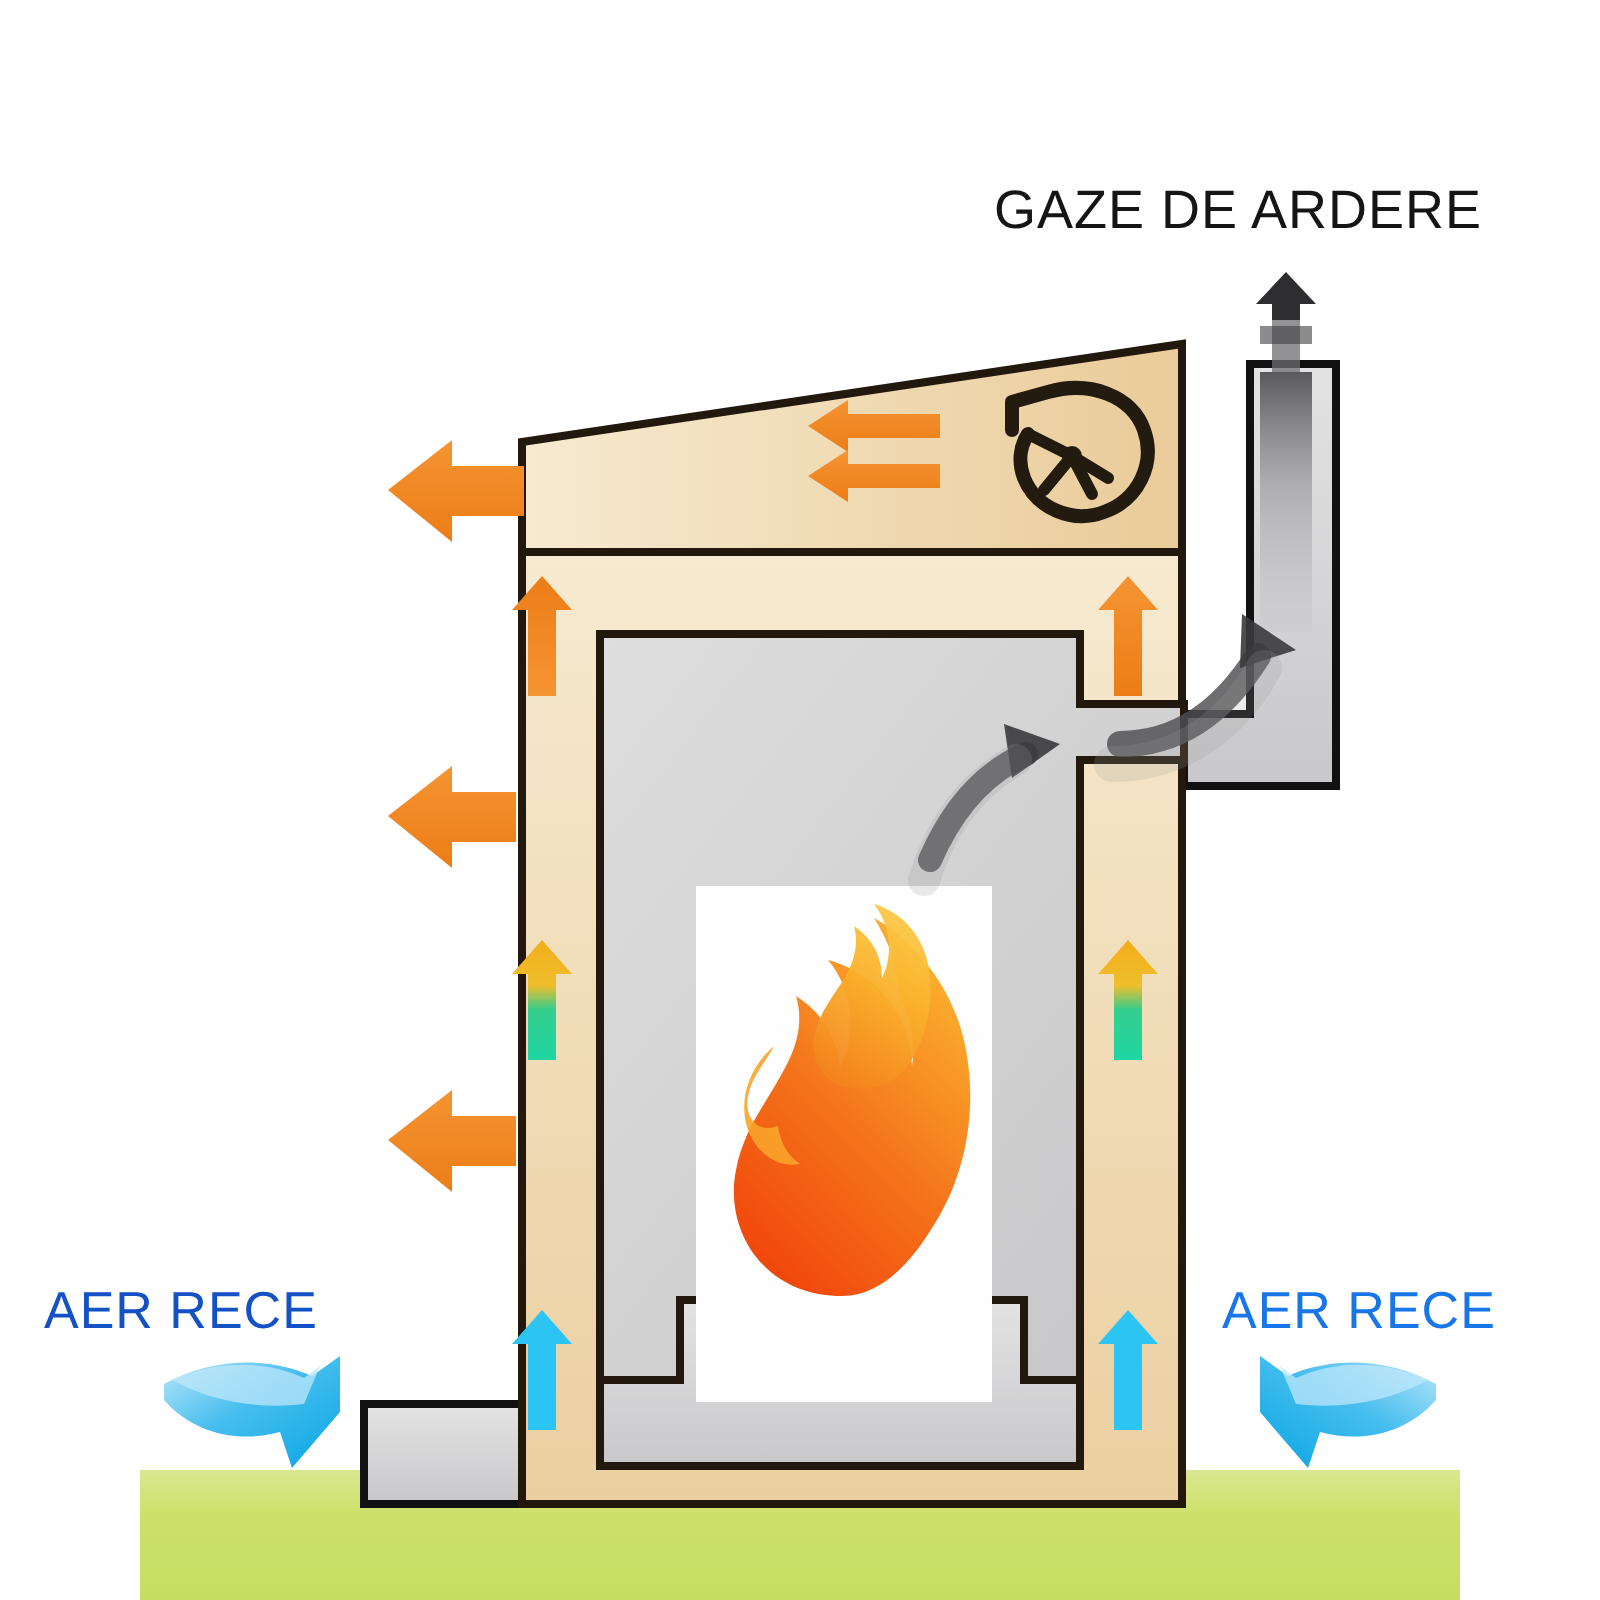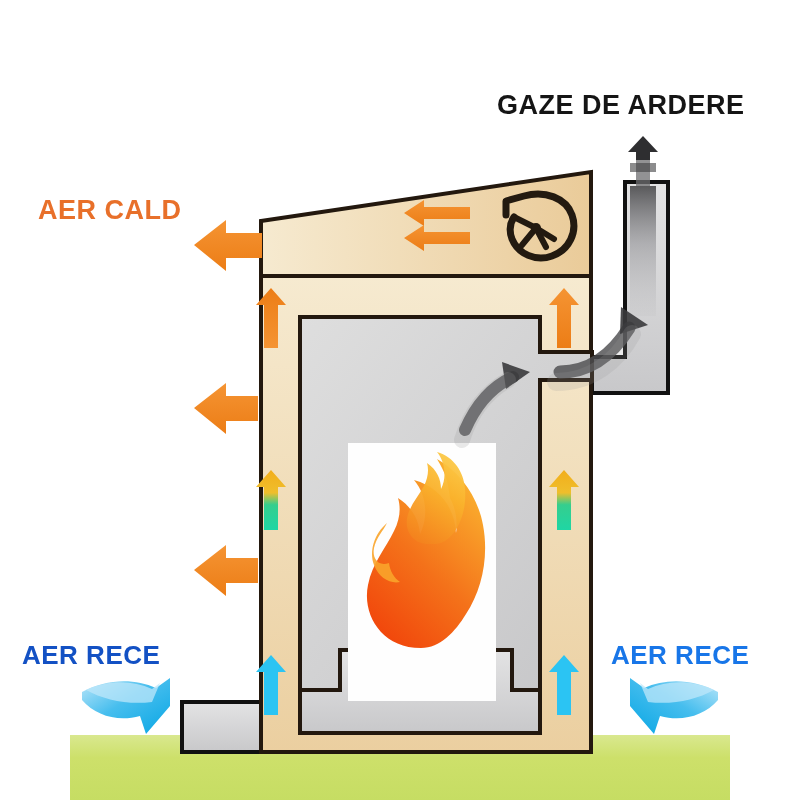--- a/index.html
+++ b/index.html
@@ -1,20 +1,20 @@
 <!DOCTYPE html>
 <html><head>
 <meta charset="utf-8">
 <style>
   html,body{margin:0;padding:0;background:#ffffff;}
   body{width:800px;height:800px;overflow:hidden;
        font-family:"Liberation Sans","DejaVu Sans",sans-serif;}
   #stage{position:relative;width:800px;height:800px;background:#ffffff;}
   #stage svg{position:absolute;left:0;top:0;}
-  .lbl{position:absolute;font-weight:bold;white-space:nowrap;letter-spacing:.5px;text-align:right;}
+  .lbl{position:absolute;font-weight:normal;white-space:nowrap;letter-spacing:.5px;text-align:right;}
   #lbl-aer-cald{left:38px;top:195px;font-size:27px;color:#E8702A;}
   #lbl-gaze{left:497px;top:90px;font-size:27px;color:#151515;}
   #lbl-aer-rece-left{left:22px;top:640px;font-size:26px;color:#1351C4;}
   #lbl-aer-rece-right{left:611px;top:640px;font-size:26px;color:#1876E8;}
 </style>
 </head>
 <body>
 
 <div id="stage">
 
@@ -241,21 +241,20 @@
                L 630 678
                L 630 706
                L 654 734
                L 660 716
                C 682 722 704 716 718 700 Z" fill="url(#gBlueArr2)"></path>
       <path d="M 714 690 C 692 680 668 680 648 689 L 640 683 L 648 702 C 672 705 696 700 714 690 Z" fill="#BEE7F9" opacity="0.75"></path>
     </g>
 
   </svg>
 
-  <div class="lbl" id="lbl-aer-cald">AER CALD</div>
 
   <div class="lbl" id="lbl-gaze">GAZE DE ARDERE</div>
 
   <div class="lbl" id="lbl-aer-rece-left">AER RECE</div>
 
   <div class="lbl" id="lbl-aer-rece-right">AER RECE</div>
 
 </div>
 
 </body></html>

